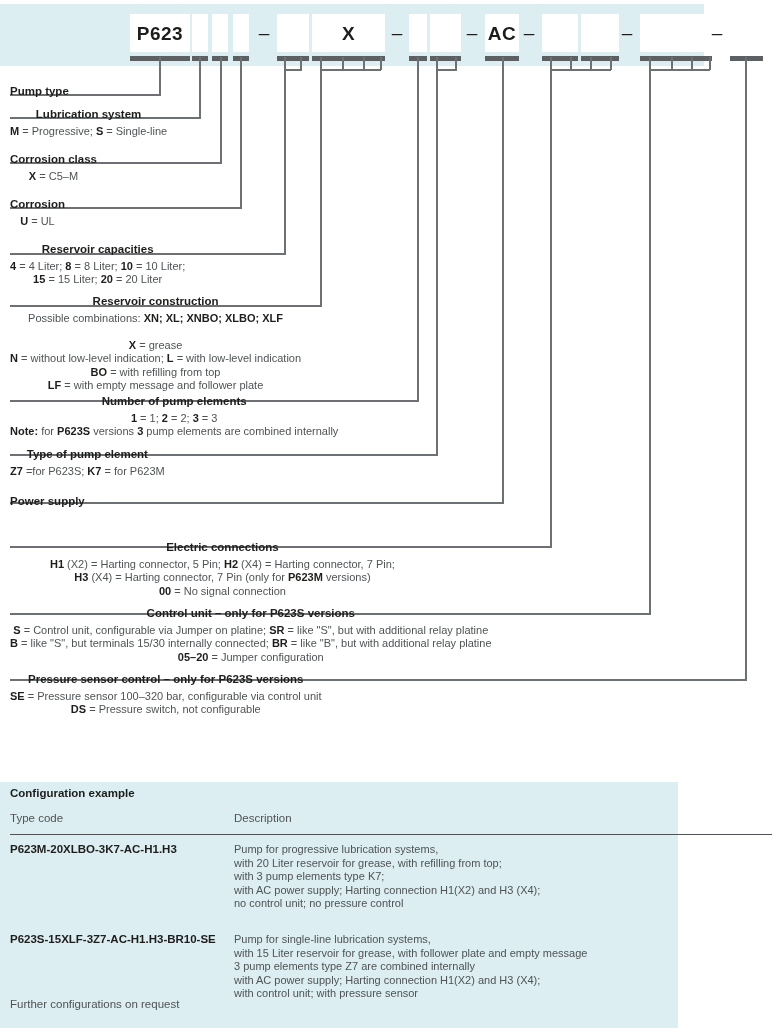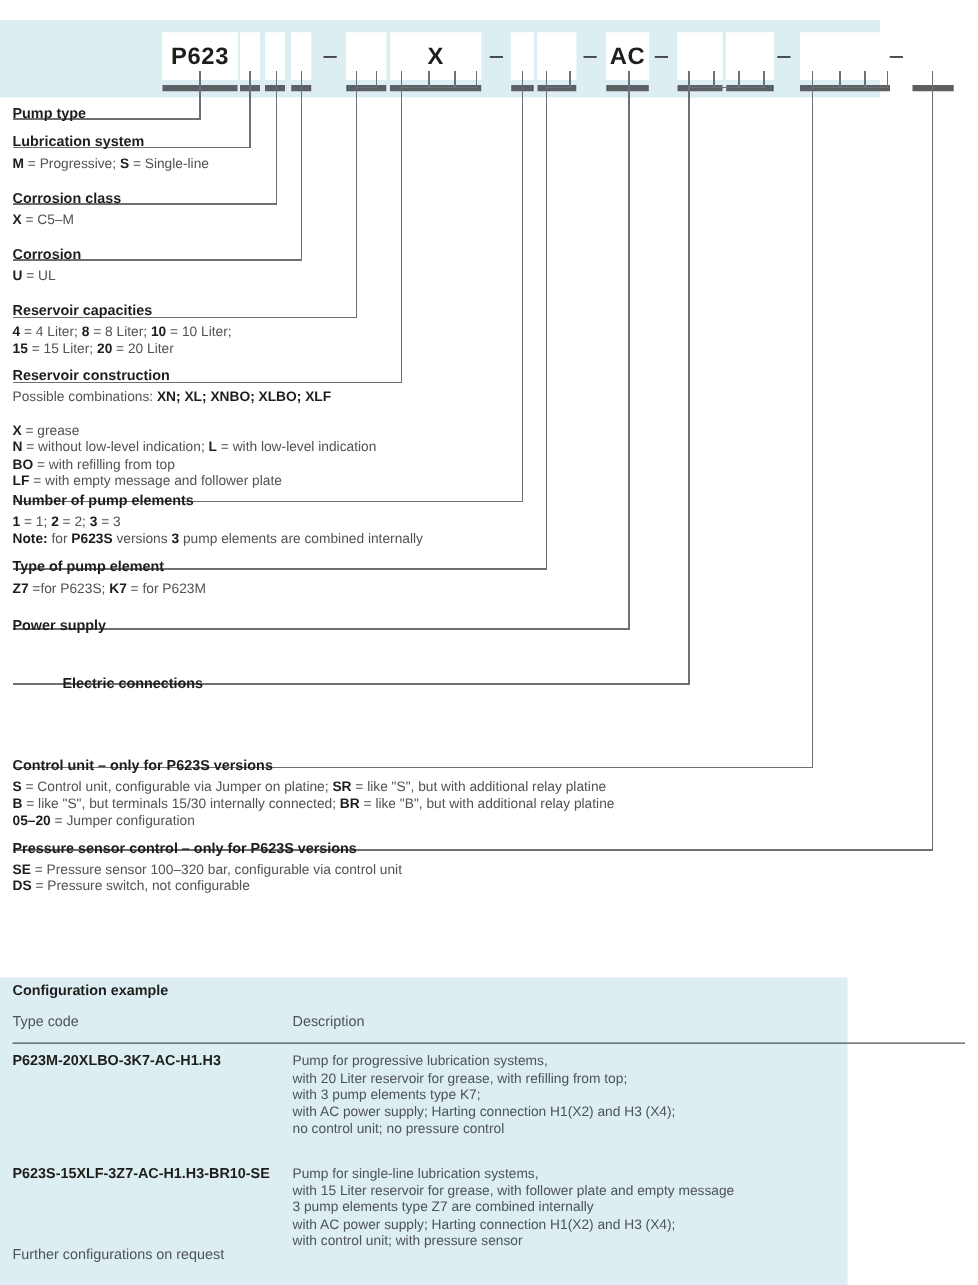--- a/index.html
+++ b/index.html
@@ -8,21 +8,21 @@
     width: 782px; height: 1028px;
     font-family: "Liberation Sans", sans-serif;
     background: #ffffff;
     color: #333333;
     position: relative;
     overflow: hidden;
   }
 
   
   #code-band {
-    position: absolute; left:0; top:16px; width:704px; height:62px;
+    position: absolute; left:0; top:4px; width:704px; height:62px;
     background: #dceef2;
   }
   .code-box {
     position: absolute;
     top: 10px;
     height: 38px;
     background: #ffffff;
     border: 1px solid #ffffff;
   }
   .code-box .code-text {
@@ -47,21 +47,21 @@
     font-size: 19px;
     color:#1d1d1b;
     text-align:center;
   }
 
   
   #lines { position:absolute; left:0; top:0; width:782px; height:760px; }
 
   
   #desc { position:absolute; left:0; top:80px; width:782px; }
-  .entry { position:absolute; left:10px; }
+  .entry { position:absolute; left:10px;text-align:center; }
   .entry .head {
     font-size: 11.5px;
     font-weight: 700;
     color:#1d1d1b;
     margin:0;
     padding-bottom:2px;
     white-space:nowrap;
   }
   .entry .body {
     font-size: 11px;
@@ -252,20 +252,21 @@
     <p class="head">Type of pump element</p>
     <p class="body"><b>Z7</b> =for P623S; <b>K7</b> = for P623M</p>
   </div>
 
   <div class="entry" style="top:415px;">
     <p class="head">Power supply</p>
   </div>
 
   <div class="entry" style="top:461px;margin-left:40px;">
     <p class="head">Electric connections</p>
+    <p class="body"><b>H1</b> (X2) = Harting connector, 5 Pin; <b>H2</b> (X4) = Harting connector, 7 Pin;<br><b>H3</b> (X4) = Harting connector, 7 Pin (only for <b>P623M</b> versions)<br><b>00</b> = No signal connection</p>
   </div>
 
   <div class="entry" style="top:527px;">
     <p class="head">Control unit – only for P623S versions</p>
     <p class="body"><b>S</b> = Control unit, configurable via Jumper on platine; <b>SR</b> = like "S", but with additional relay platine<br><b>B</b> = like "S", but terminals 15/30 internally connected; <b>BR</b> = like "B", but with additional relay platine<br><b>05–20</b> = Jumper configuration</p>
   </div>
 
   <div class="entry" style="top:593px;">
     <p class="head">Pressure sensor control – only for P623S versions</p>
     <p class="body"><b>SE</b> = Pressure sensor 100–320 bar, configurable via control unit<br><b>DS</b> = Pressure switch, not configurable</p>

